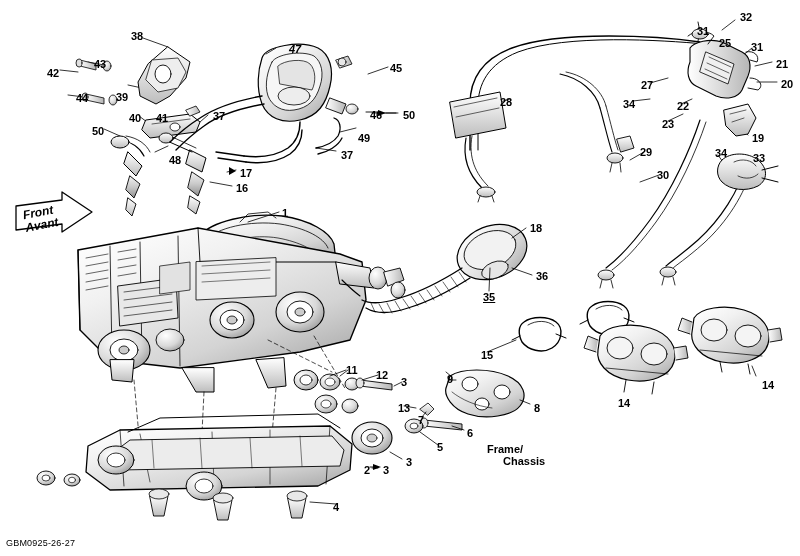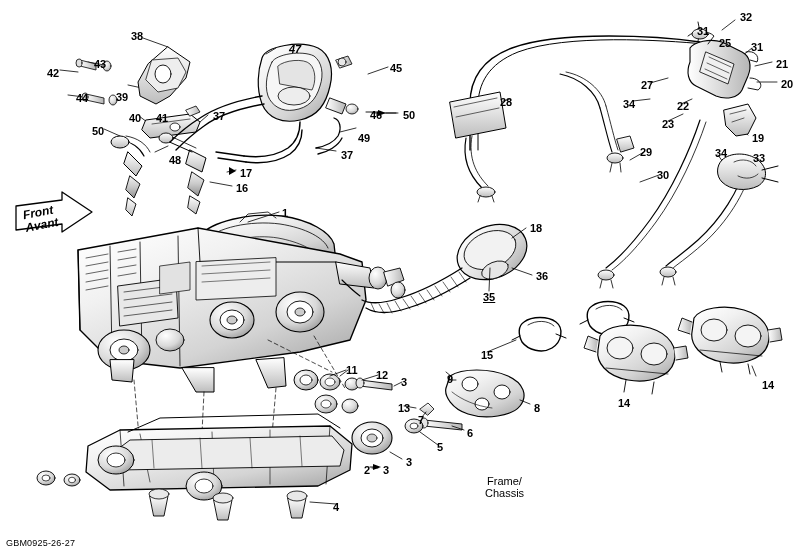--- a/index.html
+++ b/index.html
@@ -32,26 +32,25 @@
     font-size: 11px;
     font-weight: bold;
     color: #000000;
     white-space: nowrap;
     line-height: 1;
   }
   .label-text {
     position: absolute;
     font-family: "Liberation Sans", sans-serif;
     font-size: 11px;
-    font-weight: normal;
+    font-weight: bold;
     color: #000000;
     white-space: nowrap;
     line-height: 1.15;
     text-align: center;
-    margin-top: 32px;
   }
   .corner-code {
     position: absolute;
     left: 6px;
     top: 538px;
     font-family: "Liberation Sans", sans-serif;
     font-size: 9px;
     color: #000000;
     letter-spacing: 0.2px;
   }
@@ -514,17 +513,17 @@
       <div class="callout" style="left: 418px; top: 415px;">7</div>
       <div class="callout" style="left: 467px; top: 428px;">6</div>
       <div class="callout" style="left: 437px; top: 442px;">5</div>
       <div class="callout" style="left: 406px; top: 457px;">3</div>
       <div class="callout" style="left: 364px; top: 465px;">2</div>
       <div class="callout" style="left: 383px; top: 465px;">3</div>
       <div class="callout" style="left: 333px; top: 502px;">4</div>
     </div>
   <div id="label-layer">
       <div class="label-text" style="left: 487px; top: 443px;">Frame/</div>
-      <div class="label-text" style="left: 485px; top: 455px;">Chassis</div>
+      <div class="label-text" style="left: 503px; top: 455px;">Chassis</div>
     </div>
 
   <div class="corner-code">GBM0925-26-27</div>
 </div>
 
 </body></html>

